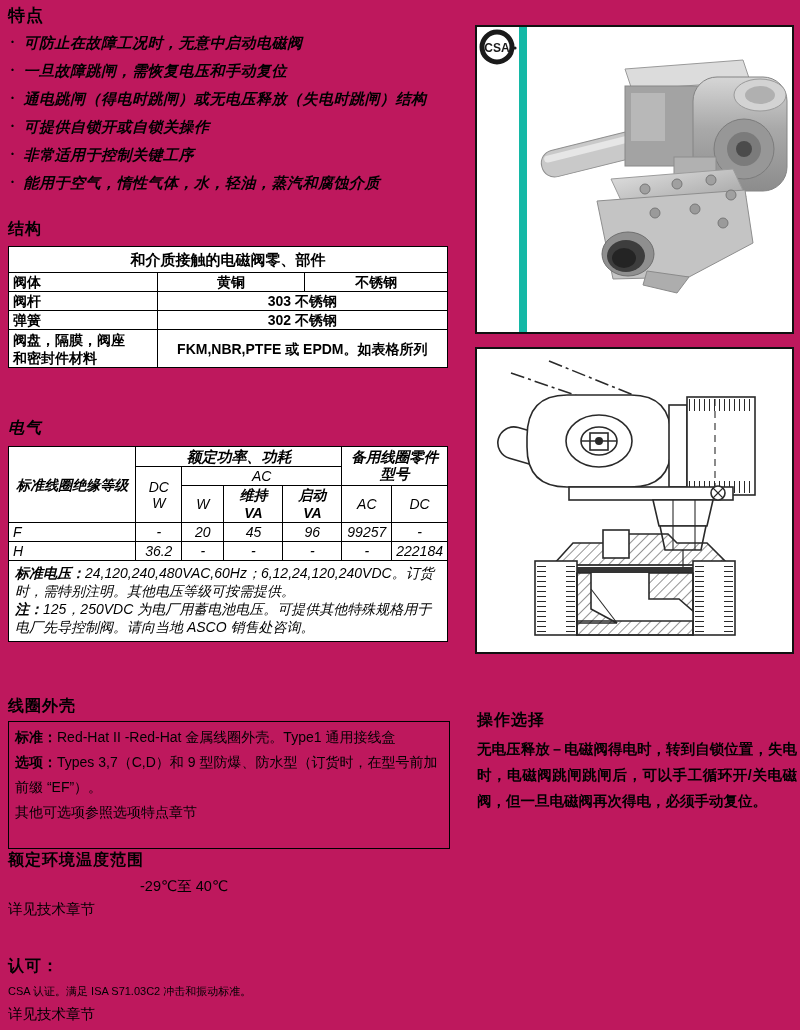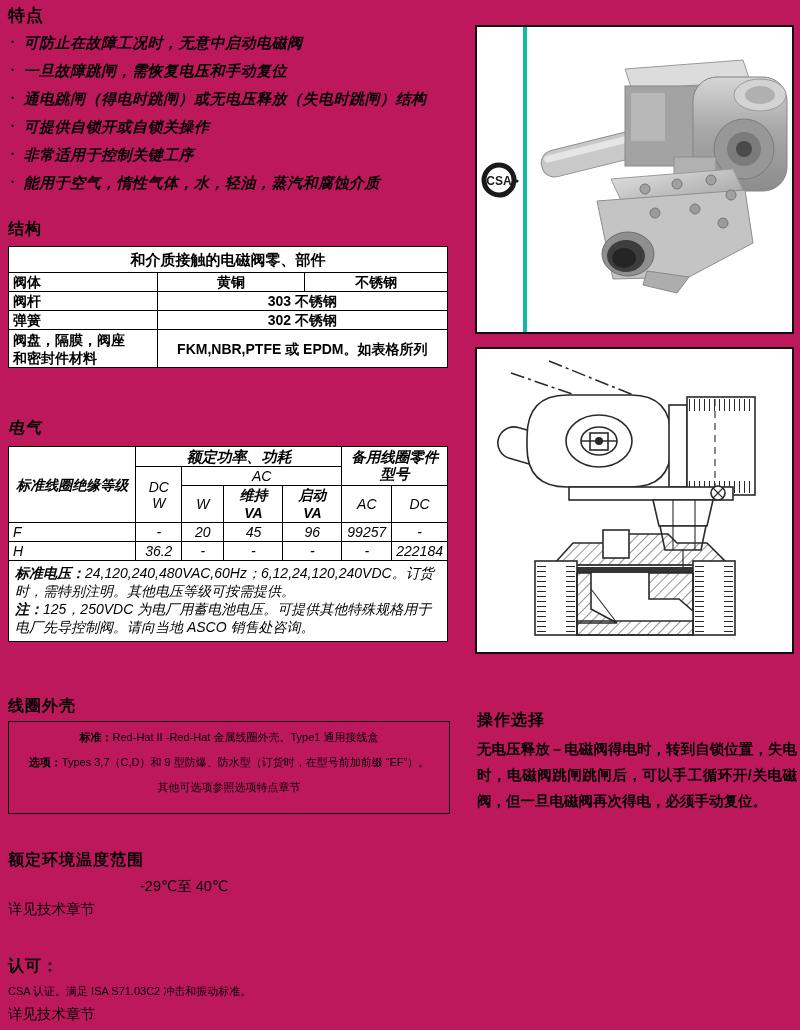--- a/index.html
+++ b/index.html
@@ -21,28 +21,28 @@
   .thead{font-weight:bold;text-align:center;}
   .c{text-align:center;}
   .lbl{font-weight:bold;text-align:left;padding-left:5px;}
   .num{font-weight:normal;text-align:center;font-size:14px;}
   .small2{font-size:13px;line-height:15px;font-weight:bold;}
   .rowlabel{padding-left:11px;font-weight:normal;font-size:14px;}
   .notes-cell{padding:3px 6px 5px 6px !important;font-size:13.5px;line-height:21px;font-weight:normal;text-align:left;}
   .notes-cell p{margin:0;}
   .nlabel{font-weight:bold;}
   
-  .coil-box{width:428px;border:1.5px solid #000;padding:3px 6px 13px 6px;font-size:11px;line-height:25px;text-align:center;}
+  .coil-box{width:428px;border:1.5px solid #000;padding:3px 6px 23px 6px;font-size:14px;line-height:25px;}
   .coil-box .nlabel{font-weight:bold;}
   
   .temp-range{font-size:14.5px;padding-left:132px;}
   .plain{font-size:14.5px;}
   
   .img-box{border:2px solid #111;background:#fff;display:flex;}
-  .csa-cell{width:46px;border-right:4px solid #14b8a6;display:flex;align-items:center;justify-content:center;}
+  .csa-cell{width:46px;border-right:8px solid #14b8a6;display:flex;justify-content:center;}
   .photo-cell{flex:1;position:relative;}
   .operation{width:320px;}
   .operation .op-title{font-size:16px;font-weight:bold;margin-bottom:5px;letter-spacing:1px;}
   .operation p{margin:0;font-size:14.5px;font-weight:bold;line-height:26px;text-align:justify;}
 </style>
 </head>
 <body>
 
 <div class="page">
 

